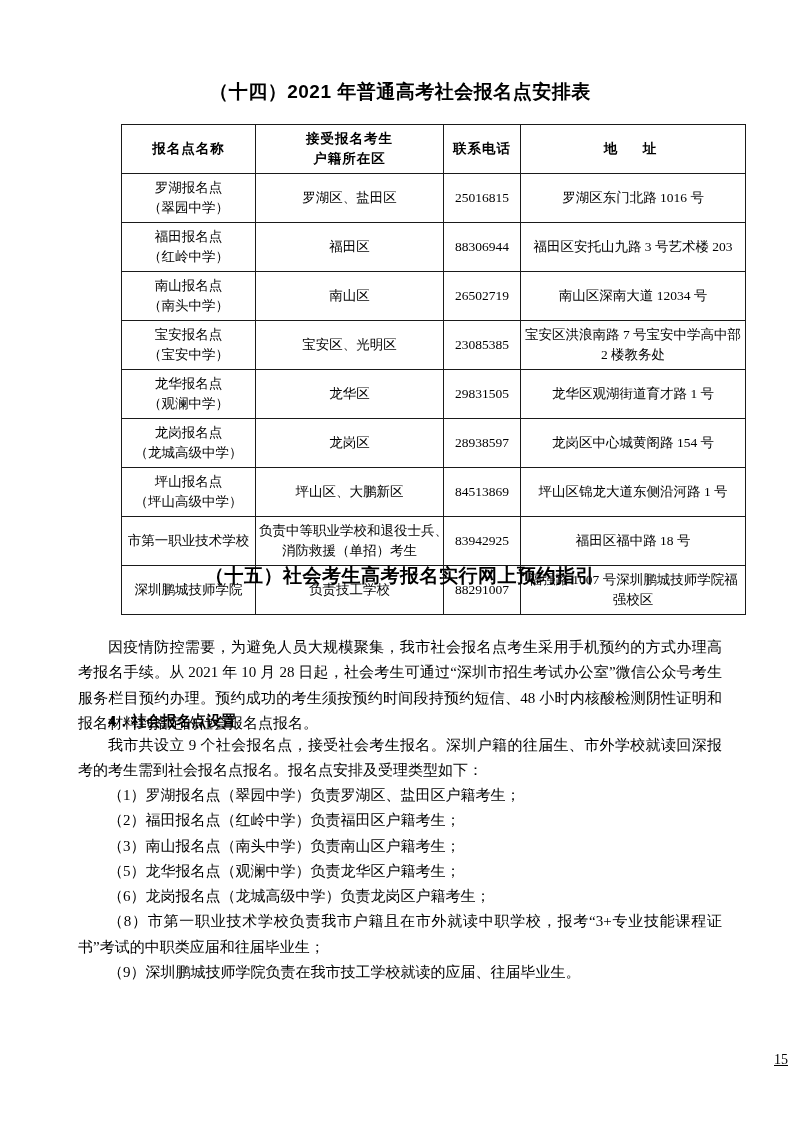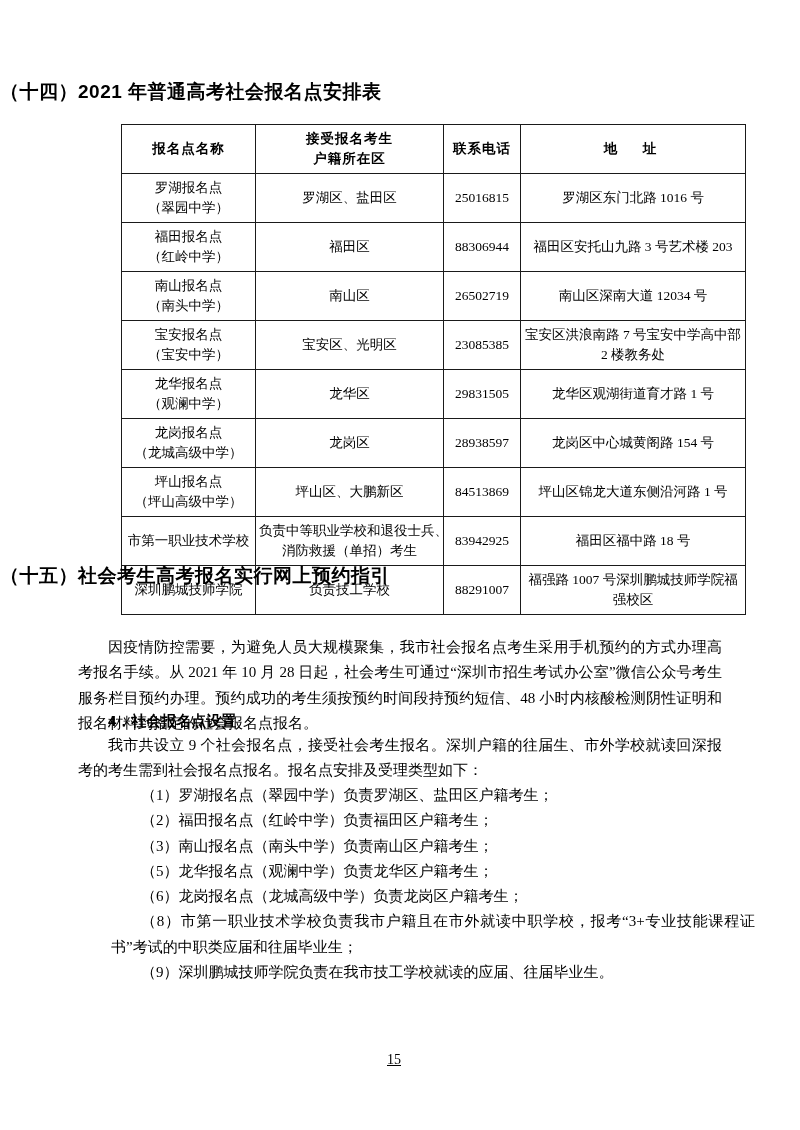--- a/index.html
+++ b/index.html
@@ -18,21 +18,21 @@
   .page {
     position: relative;
     width: 800px;
     height: 1130px;
     box-sizing: border-box;
     padding: 0;
   }
 
   
   .section-title {
-    text-align: left;
+    text-align: center;
     font-size: 19px;
     font-weight: bold;
     letter-spacing: 0.5px;
     font-family: "Liberation Sans", "DejaVu Sans", sans-serif;
   }
   #title-14 {
     position: absolute;
     left: 0; right: 0;
     top: 79px;
   }
@@ -112,33 +112,32 @@
   .list-block {
     position: absolute;
     left: 78px;
     width: 644px;
     top: 783px;
     font-size: 15px;
     line-height: 25.3px;
     font-family: "Liberation Serif", "DejaVu Serif", serif;
     text-align: justify;
     text-justify: inter-ideograph;
-    margin-left: 33px;
   }
   .list-item {
     display: block;
     text-indent: 2em;
   }
 
   
   #page-number {
     position: absolute;
     left: 0; right: 12px;
     top: 1052px;
-    text-align: center;
+    text-align: right;
     font-size: 14px;
     font-family: "Liberation Serif", "DejaVu Serif", serif;
     text-decoration: underline;
   }
 </style>
 </head>
 <body>
 
 <div class="page">
 

